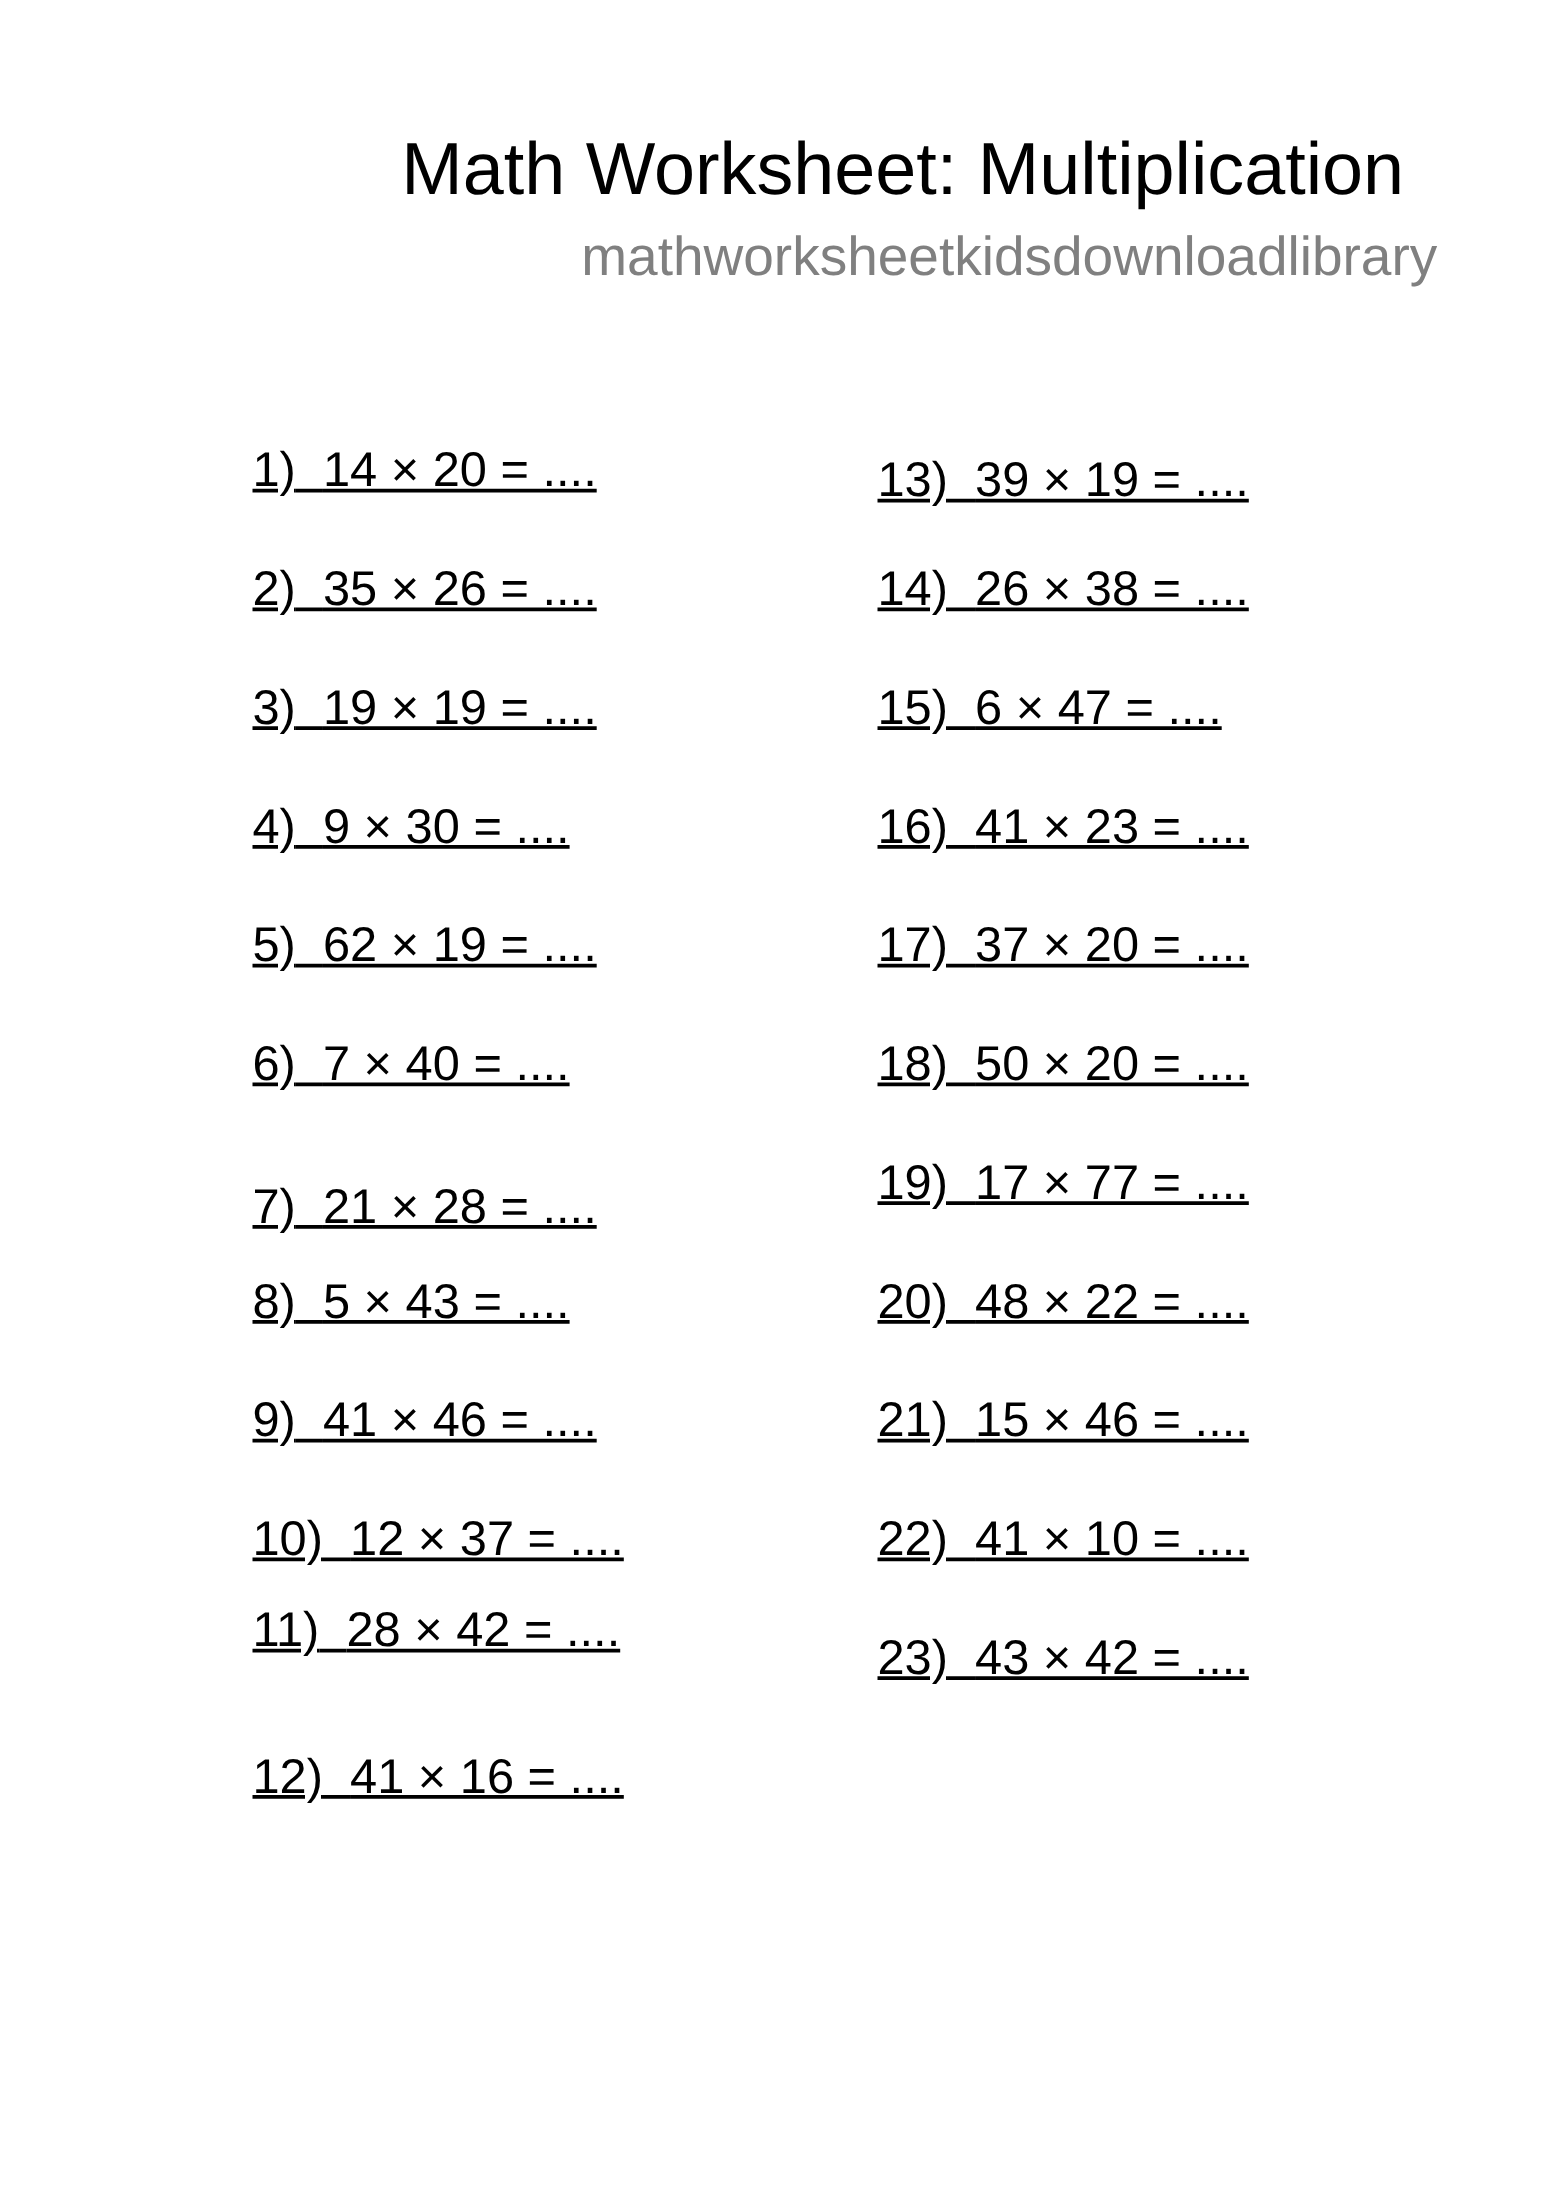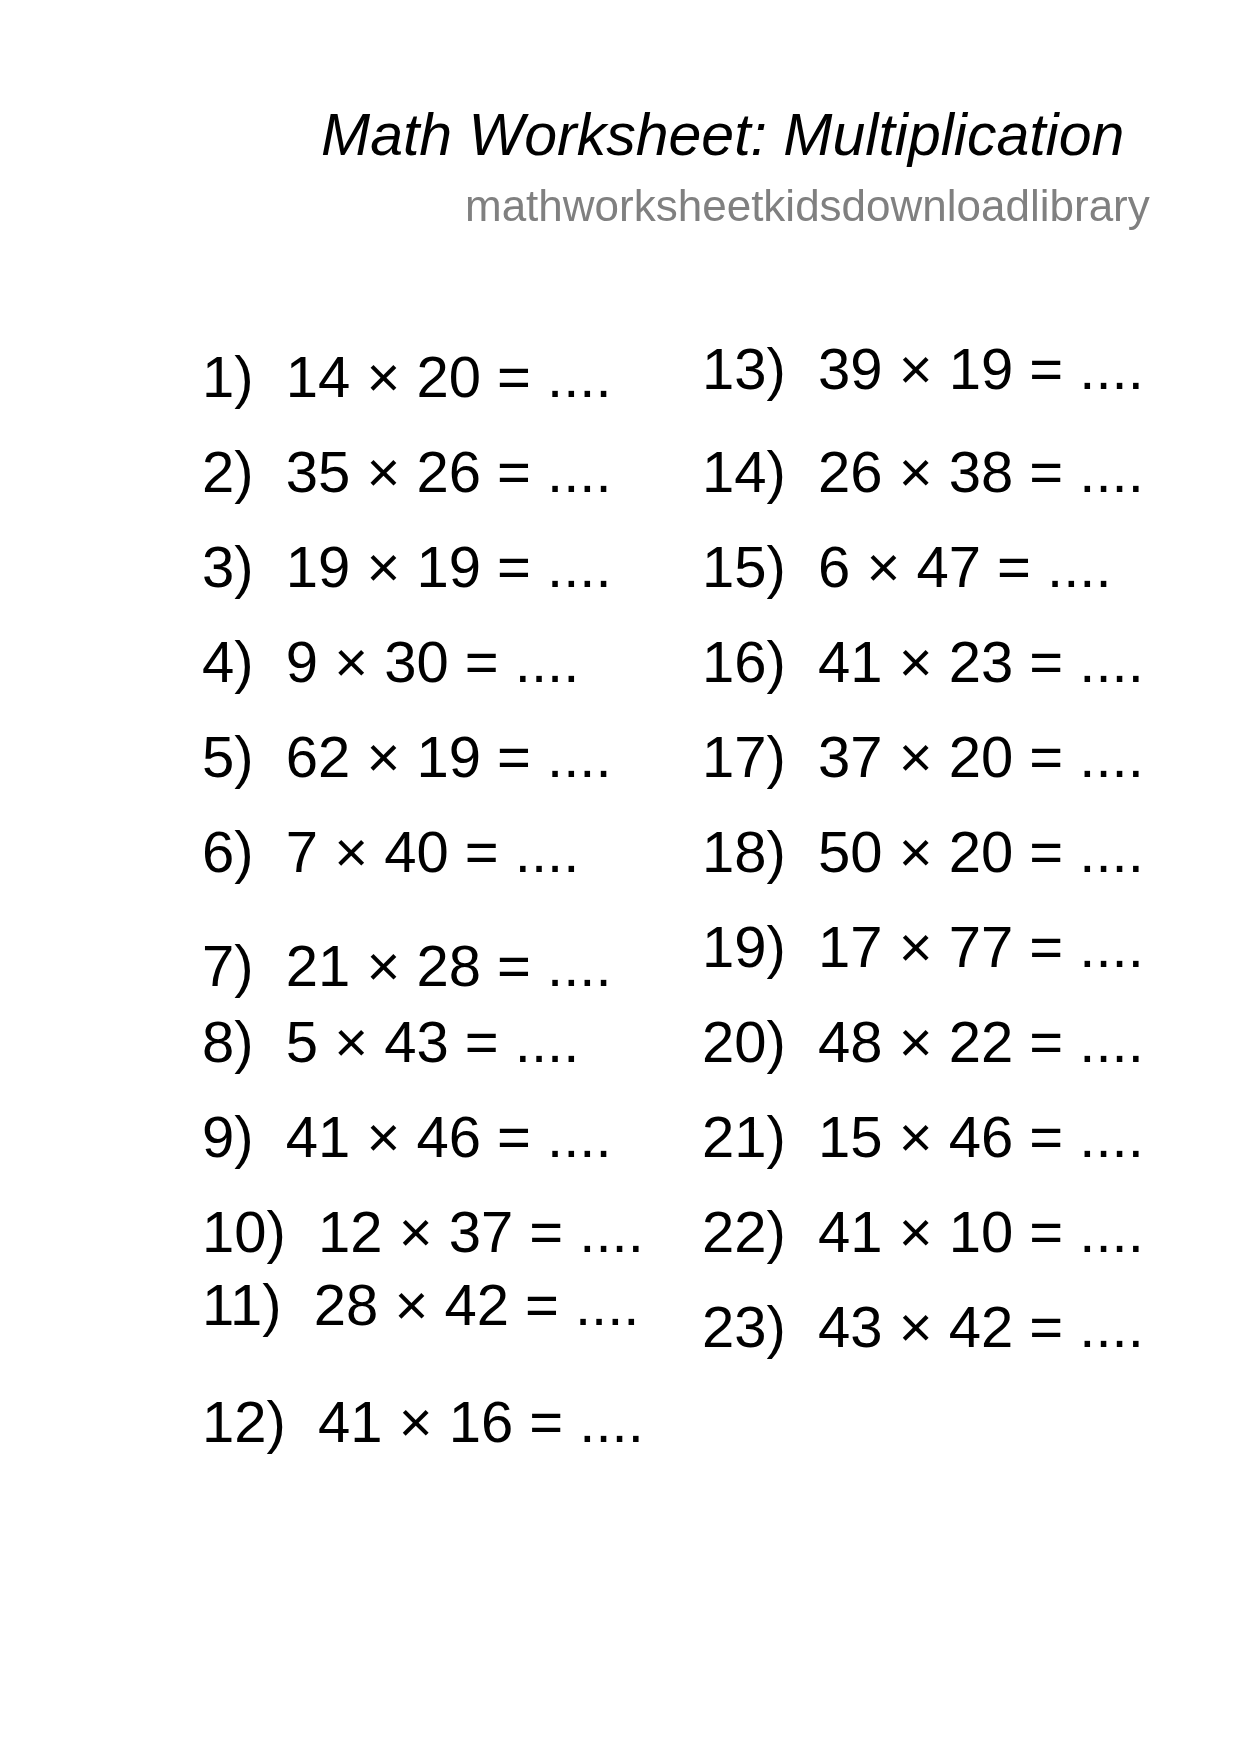--- a/index.html
+++ b/index.html
@@ -16,44 +16,44 @@
       color: #000000;
     }
     .title {
       position: absolute;
       left: 321px;
       top: 100px;
       font-size: 59px;
       line-height: 70px;
       white-space: nowrap;
       color: #000000;
-      font-style: italic;
     }
     .subtitle {
       position: absolute;
       left: 465px;
       top: 180px;
       font-size: 44px;
       line-height: 52px;
       white-space: nowrap;
       color: #808080;
     }
     .column {
       position: absolute;
       top: 0;
     }
     .col-left { left: 202px; }
     .col-right { left: 702px; }
     .problem {
       position: absolute;
       left: 0;
-      font-size: 58px;
+      font-size: 39px;
       line-height: 50px;
       white-space: pre;
       color: #000000;
+      text-decoration: underline;
     }
     .problem .num { }
     .problem .expr { }
   </style>
 </head>
 <body>
 
 <div class="title">Math Worksheet: Multiplication</div>
 <div class="subtitle">mathworksheetkidsdownloadlibrary</div>
 
@@ -66,21 +66,21 @@
   <div class="problem" style="top:827px"><span class="num">6)</span>  <span class="expr">7 × 40 = ....</span></div>
   <div class="problem" style="top:941px"><span class="num">7)</span>  <span class="expr">21 × 28 = ....</span></div>
   <div class="problem" style="top:1017px"><span class="num">8)</span>  <span class="expr">5 × 43 = ....</span></div>
   <div class="problem" style="top:1112px"><span class="num">9)</span>  <span class="expr">41 × 46 = ....</span></div>
   <div class="problem" style="top:1207px"><span class="num">10)</span>  <span class="expr">12 × 37 = ....</span></div>
   <div class="problem" style="top:1280px"><span class="num">11)</span>  <span class="expr">28 × 42 = ....</span></div>
   <div class="problem" style="top:1397px"><span class="num">12)</span>  <span class="expr">41 × 16 = ....</span></div>
 </div>
 
 <div class="column col-right">
-  <div class="problem" style="top:344px"><span class="num">13)</span>  <span class="expr">39 × 19 = ....</span></div>
+  <div class="problem" style="top:360px"><span class="num">13)</span>  <span class="expr">39 × 19 = ....</span></div>
   <div class="problem" style="top:447px"><span class="num">14)</span>  <span class="expr">26 × 38 = ....</span></div>
   <div class="problem" style="top:542px"><span class="num">15)</span>  <span class="expr">6 × 47 = ....</span></div>
   <div class="problem" style="top:637px"><span class="num">16)</span>  <span class="expr">41 × 23 = ....</span></div>
   <div class="problem" style="top:732px"><span class="num">17)</span>  <span class="expr">37 × 20 = ....</span></div>
   <div class="problem" style="top:827px"><span class="num">18)</span>  <span class="expr">50 × 20 = ....</span></div>
   <div class="problem" style="top:922px"><span class="num">19)</span>  <span class="expr">17 × 77 = ....</span></div>
   <div class="problem" style="top:1017px"><span class="num">20)</span>  <span class="expr">48 × 22 = ....</span></div>
   <div class="problem" style="top:1112px"><span class="num">21)</span>  <span class="expr">15 × 46 = ....</span></div>
   <div class="problem" style="top:1207px"><span class="num">22)</span>  <span class="expr">41 × 10 = ....</span></div>
   <div class="problem" style="top:1302px"><span class="num">23)</span>  <span class="expr">43 × 42 = ....</span></div>

